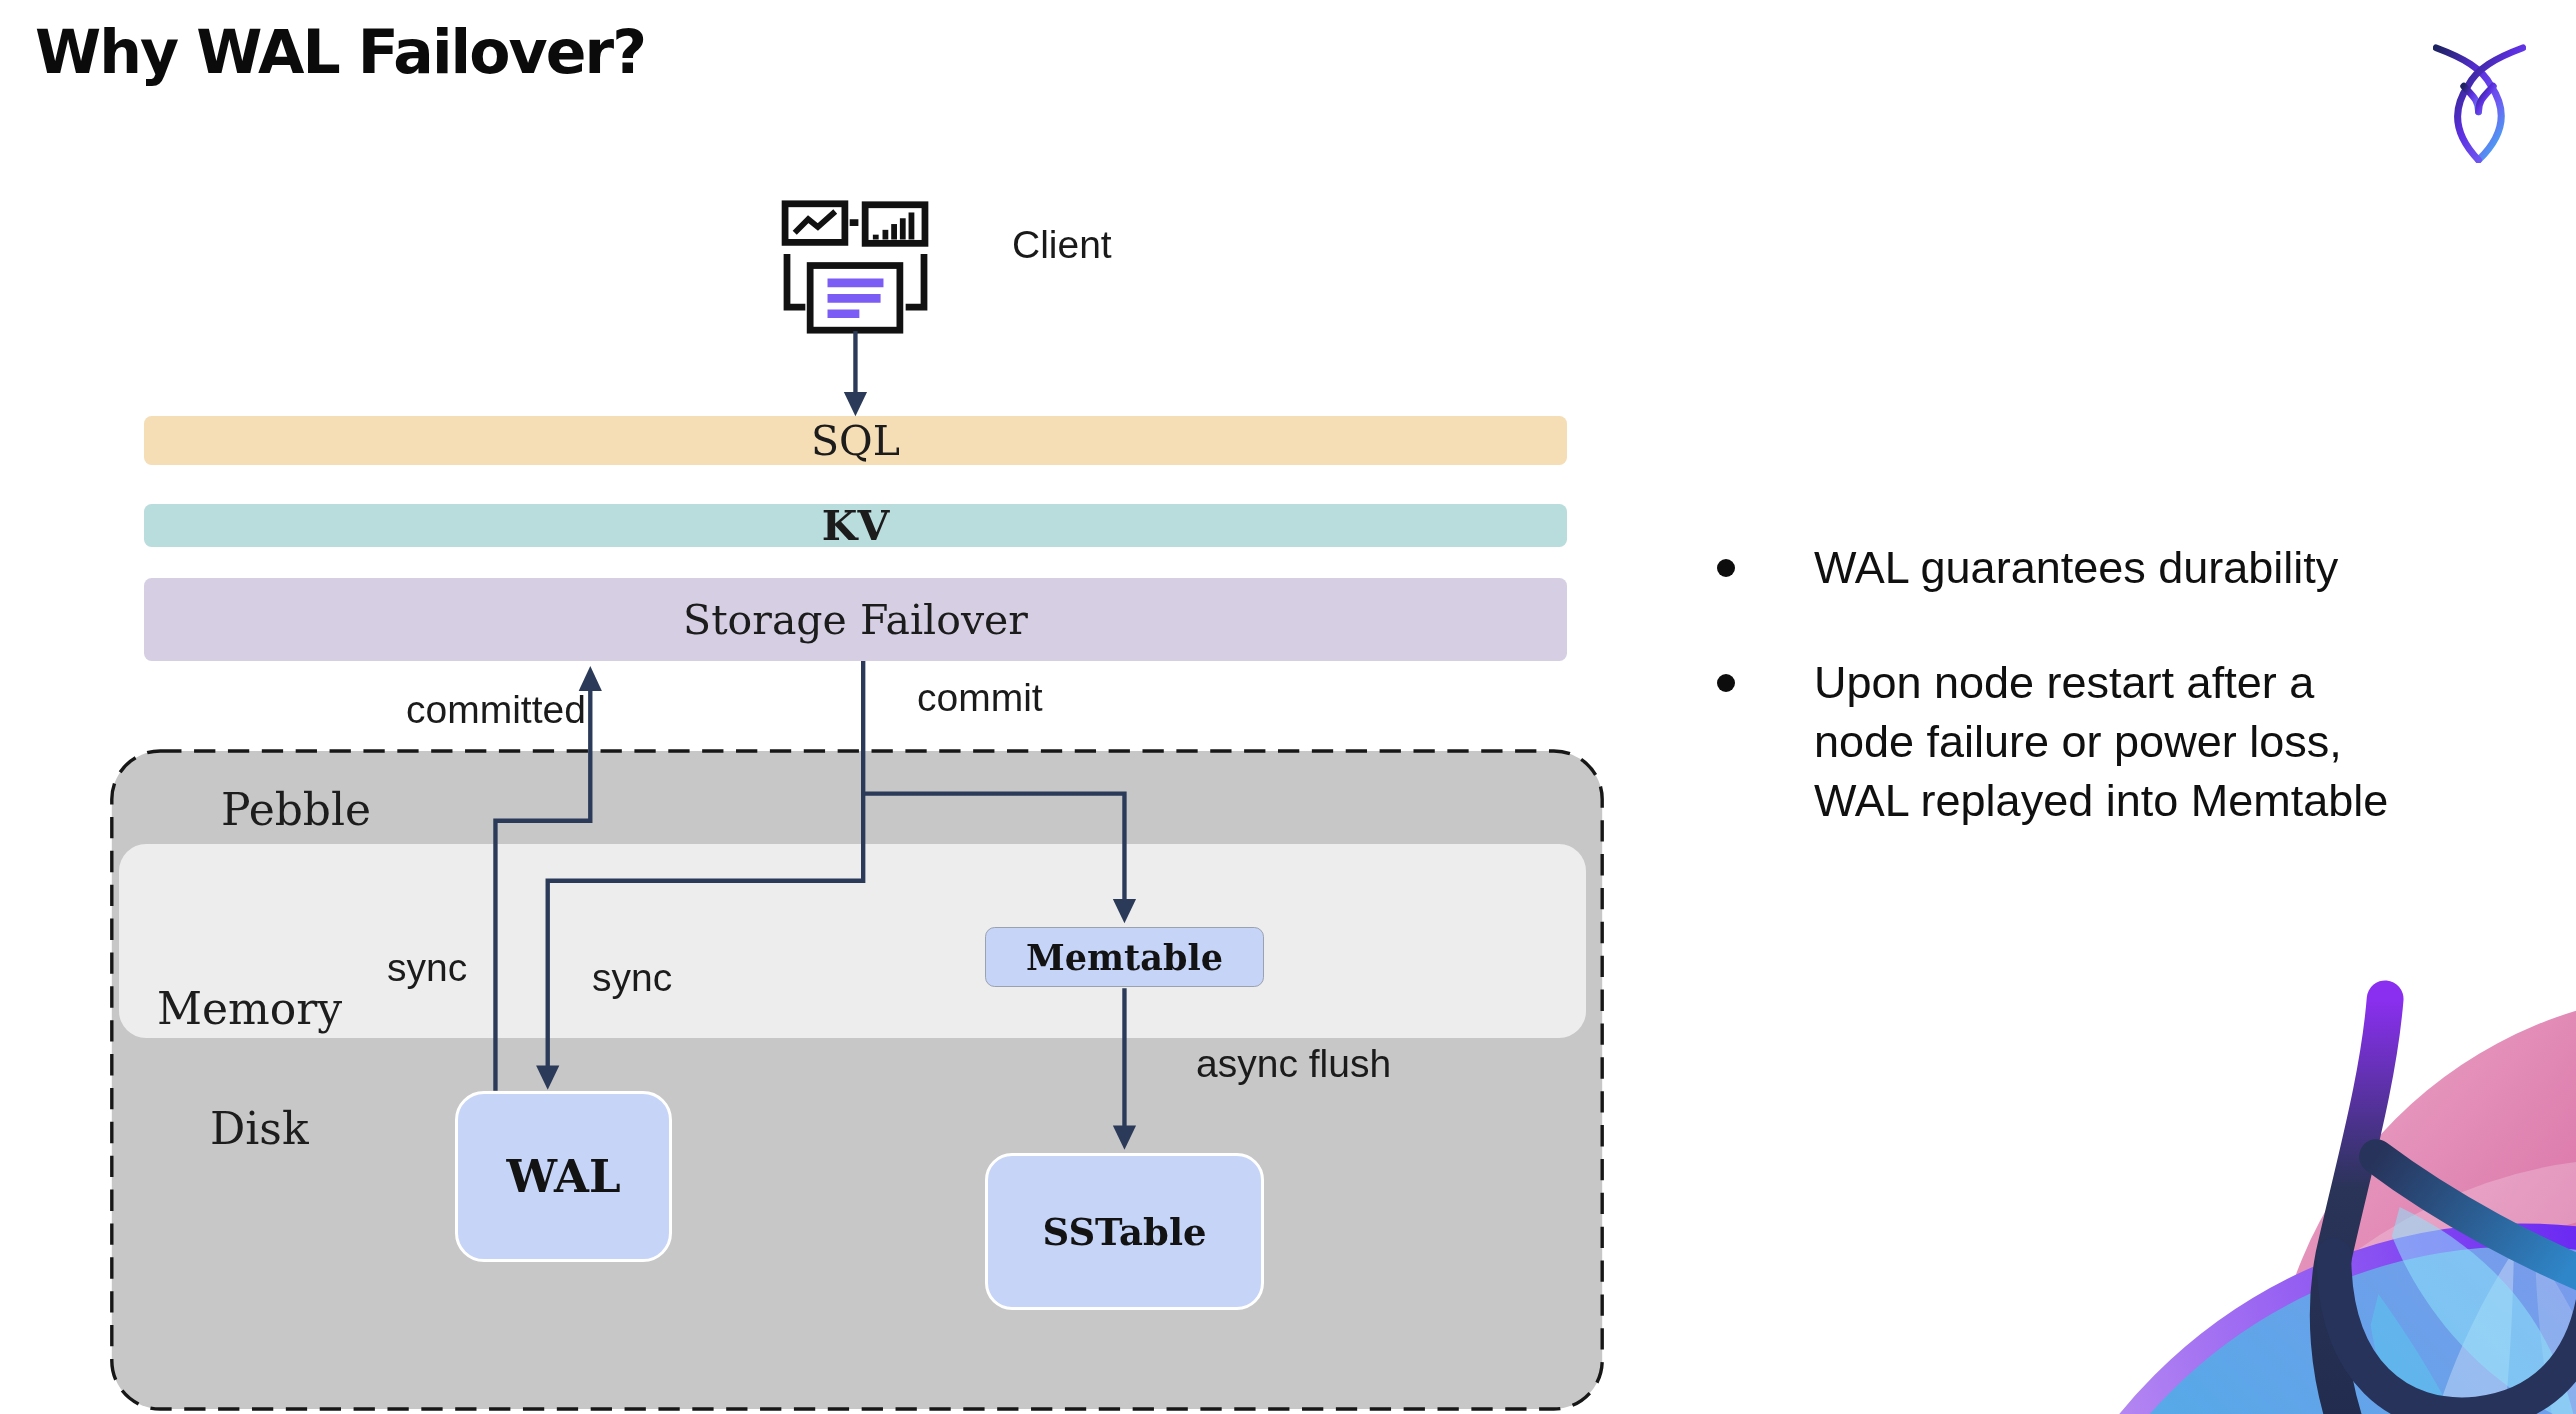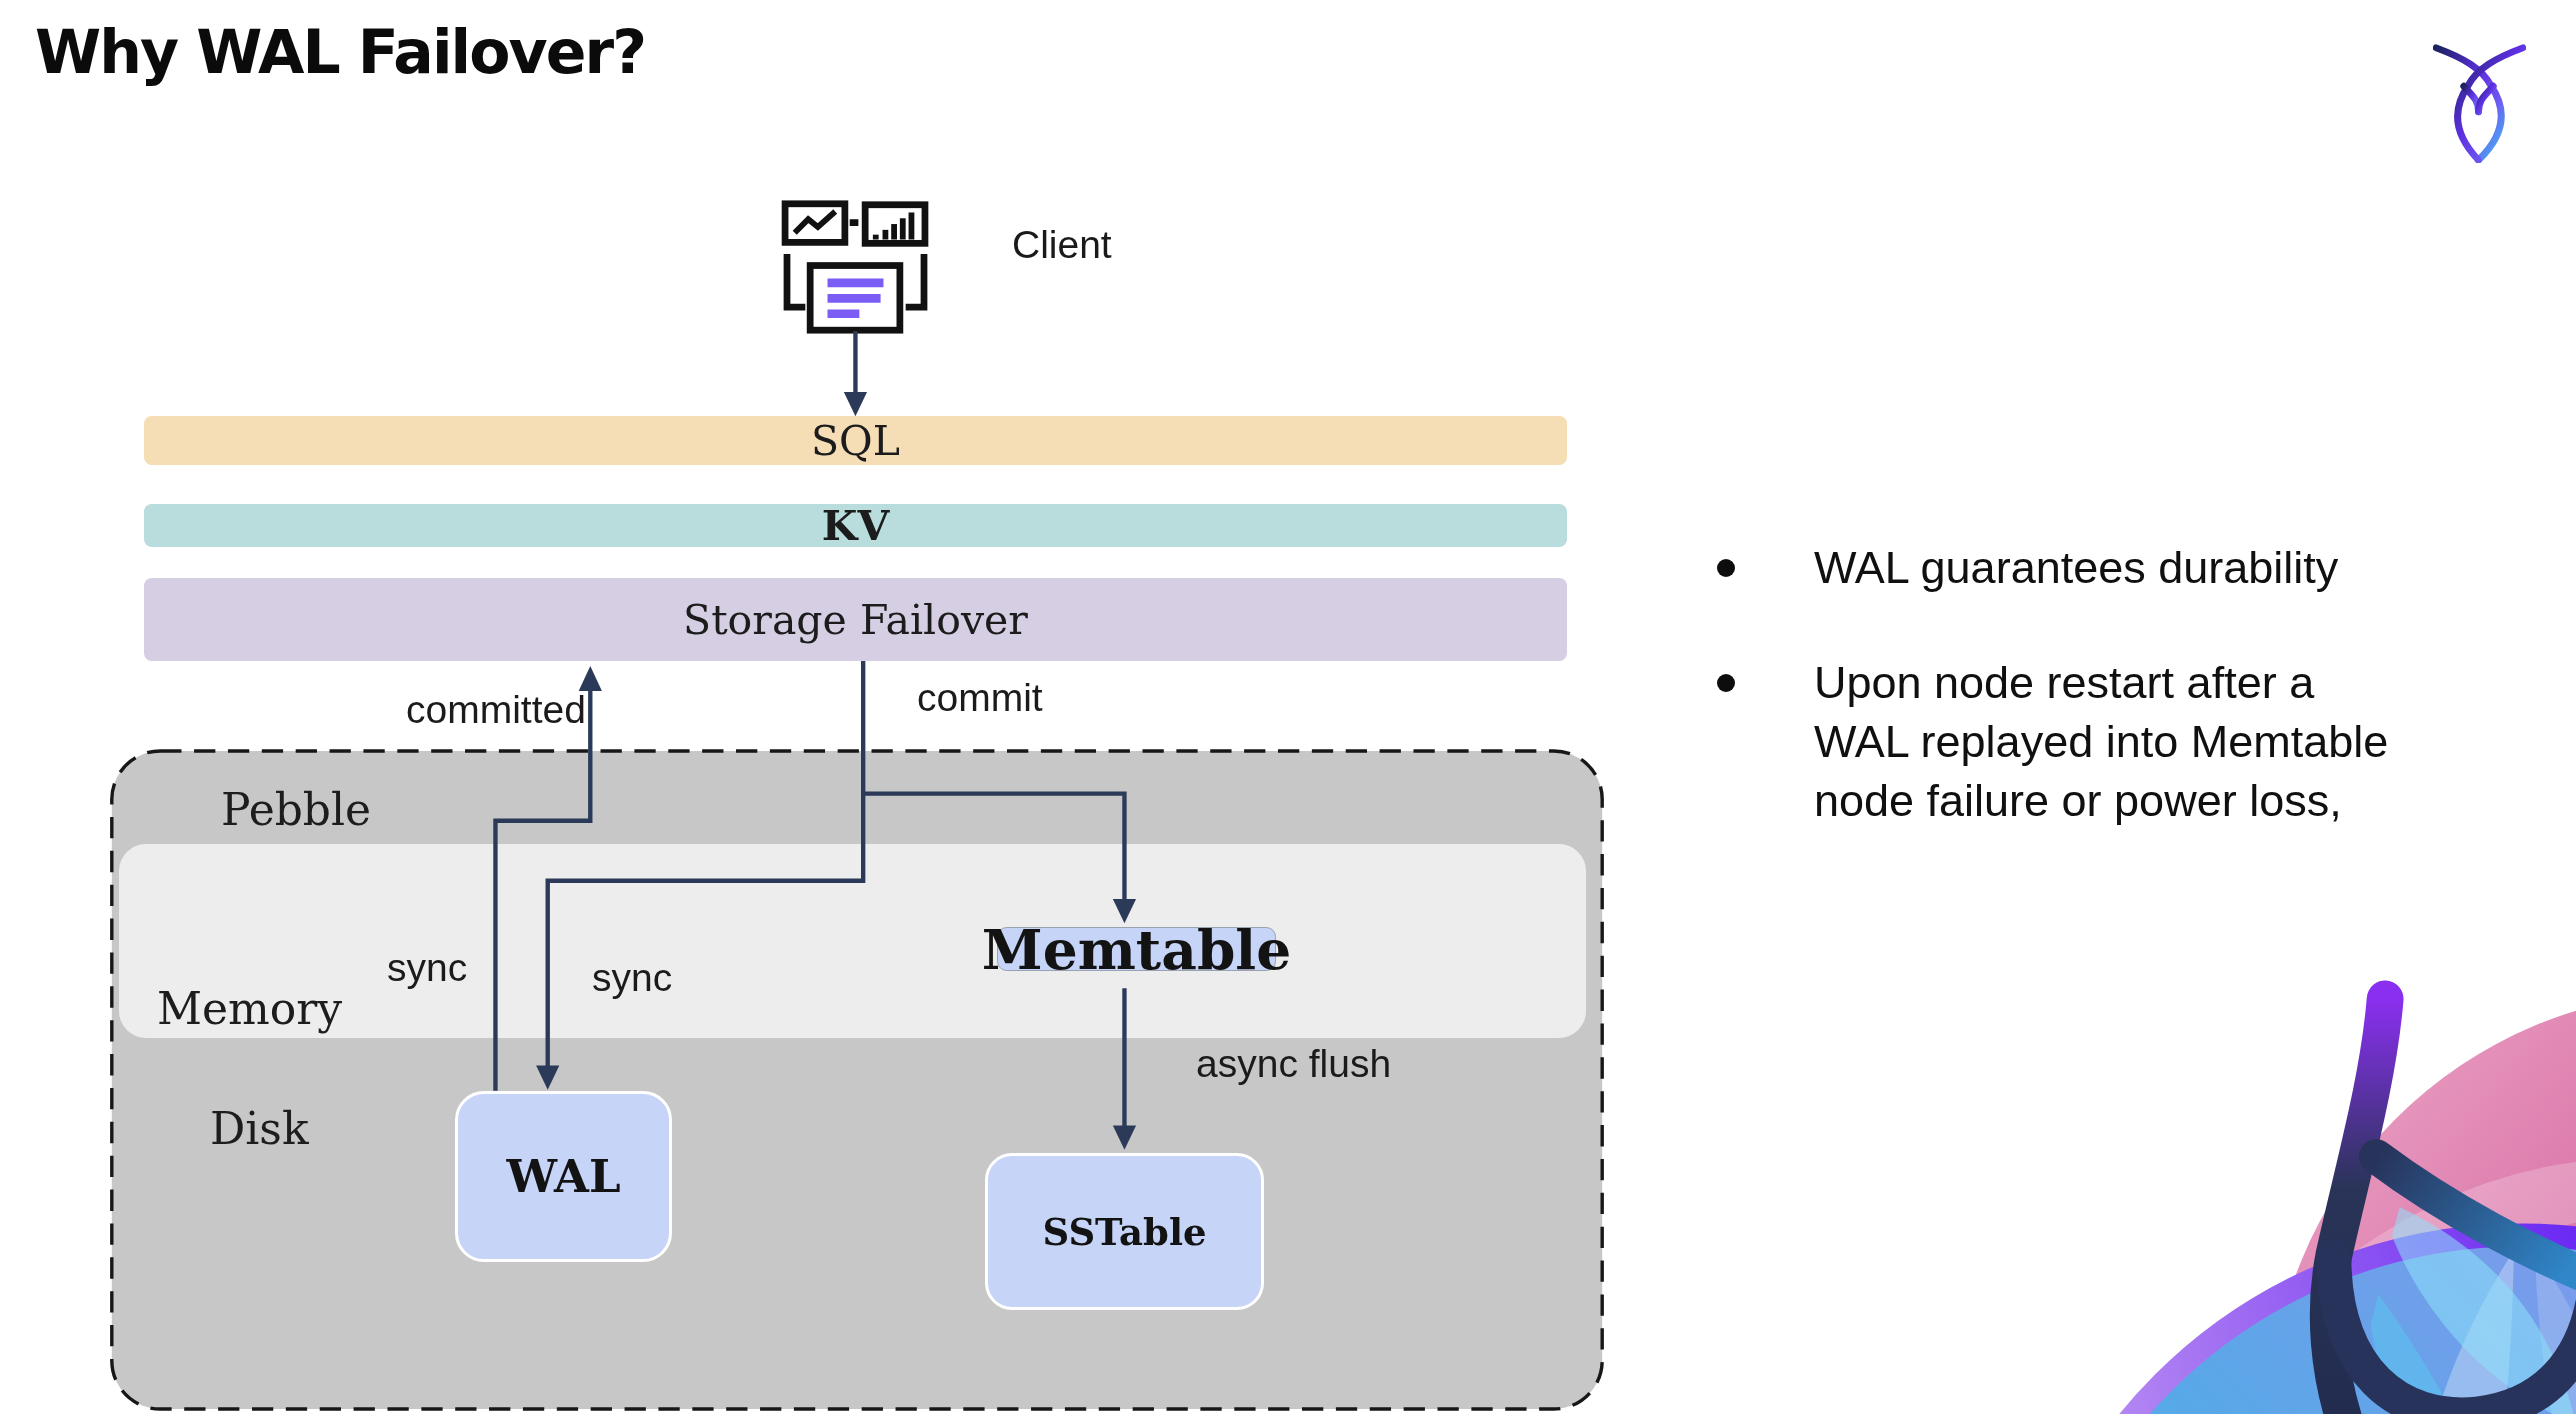--- a/index.html
+++ b/index.html
@@ -57,21 +57,21 @@
   .lbl-async-flush{left:1196px;top:1042px;}
 
   
   .node{
     background:var(--node-fill);
     display:flex;align-items:center;justify-content:center;
     font-family:"DejaVu Serif", serif;font-weight:bold;color:#131313;
     box-sizing:border-box;
   }
   .node-wal{left:455px;top:1091px;width:217px;height:171px;border:3.9px solid #ffffff;border-radius:29px;font-size:45px;}
-  .node-memtable{left:985px;top:927px;width:279px;height:44px;border:1.9px solid #9aa2b0;border-radius:9.7px;font-size:55px;margin-left:12px;}
+  .node-memtable{left:985px;top:927px;width:279px;height:60px;border:1.9px solid #9aa2b0;border-radius:9.7px;font-size:35px;}
   .node-sstable{left:985px;top:1153px;width:279px;height:157px;border:3.9px solid #ffffff;border-radius:27px;font-size:37px;}
 
   
   .edges{left:0;top:0;width:2576px;height:1415px;pointer-events:none;}
 
   
   .bullets{left:1703px;top:538px;width:871px;}
   .bullet{display:flex;margin-bottom:56px;}
   .bullet-dot{
     width:18.4px;height:18.4px;border-radius:50%;background:#0d0d0d;
@@ -193,22 +193,22 @@
   <div class="bullet">
     <div class="bullet-dot"></div>
     <div class="bullet-text">
       <div>WAL guarantees durability</div>
     </div>
   </div>
   <div class="bullet">
     <div class="bullet-dot"></div>
     <div class="bullet-text">
       <div>Upon node restart after a</div>
+      <div>node failure or power loss,</div>
       <div>WAL replayed into Memtable</div>
-      <div>node failure or power loss,</div>
     </div>
   </div>
 </div>
 
 <div class="abs brand-art">
   <svg width="583" height="450" viewBox="0 0 602 465" aria-hidden="true">
     <defs>
       <linearGradient id="pinkG" x1="0" y1="0" x2="1" y2="0.8">
         <stop offset="0" stop-color="#edaccb"></stop>
         <stop offset="0.5" stop-color="#d4619c"></stop>

